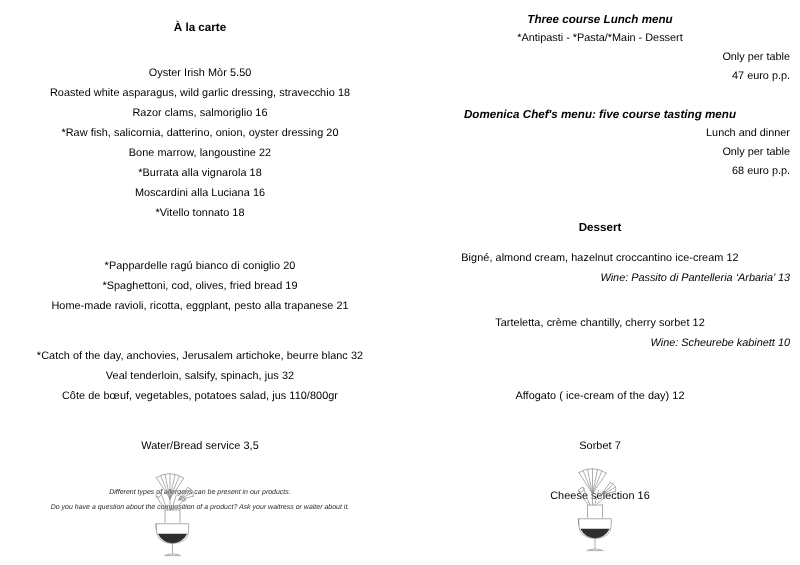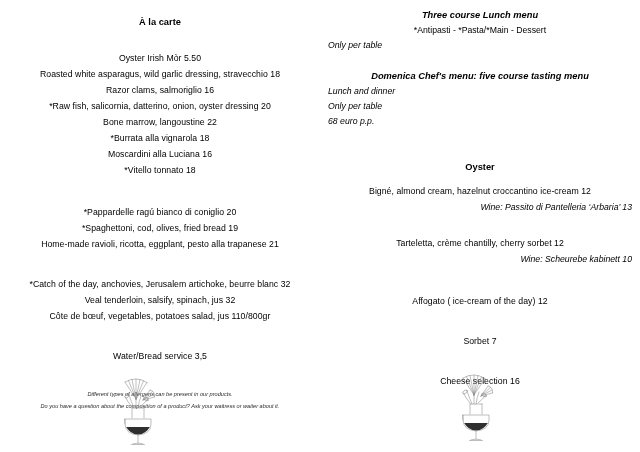--- a/index.html
+++ b/index.html
@@ -42,23 +42,22 @@
     line-height: 16px;
   }
   .heading-italic {
     text-align: center;
     font-size: 9.3px;
     font-weight: bold;
     font-style: italic;
     line-height: 15px;
   }
   .sub {
-    text-align: left;
-    font-size: 8.7px;
-    font-style: italic;
+    text-align: right;
+    font-size: 8.7px;
     line-height: 15px;
   }
   .plainsub {
     text-align: center;
     font-size: 8.7px;
     line-height: 15px;
   }
   .wine {
     text-align: right;
     font-size: 8.7px;
@@ -145,34 +144,35 @@
   </div>
 
   <div class="col col-right">
 
     <div class="spacer-8"></div>
 
     <div>
       <div class="heading-italic">Three course Lunch menu</div>
       <div class="plainsub">*Antipasti - *Pasta/*Main - Dessert</div>
       <div class="sub">Only per table</div>
+      <div class="sub">47 euro p.p.</div>
     </div>
 
     <div class="spacer-16"></div>
 
     <div>
       <div class="heading-italic">Domenica Chef's menu: five course tasting menu</div>
       <div class="sub">Lunch and dinner</div>
       <div class="sub">Only per table</div>
       <div class="sub">68 euro p.p.</div>
     </div>
 
     <div class="spacer-30"></div>
 
-    <div class="heading">Oyster</div>
+    <div class="heading">Dessert</div>
 
     <div class="spacer-8"></div>
 
     <div>
       <div class="line">Bigné, almond cream, hazelnut croccantino ice-cream 12</div>
       <div class="wine"><span class="wlabel">Wine:</span> <span class="wname">Passito di Pantelleria ‘Arbaria’ 13</span></div>
     </div>
 
     <div class="spacer-20"></div>
 

